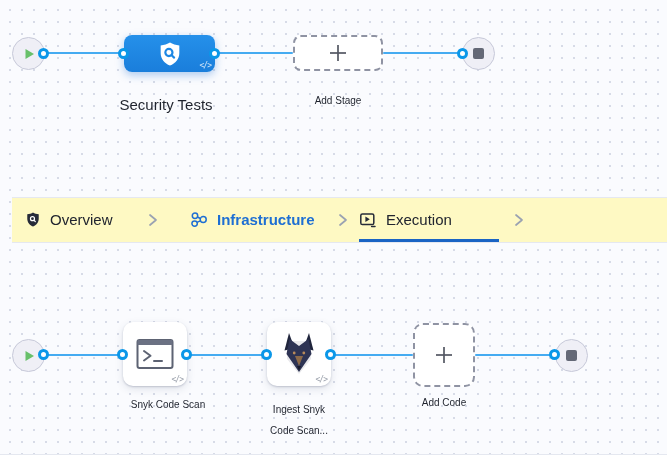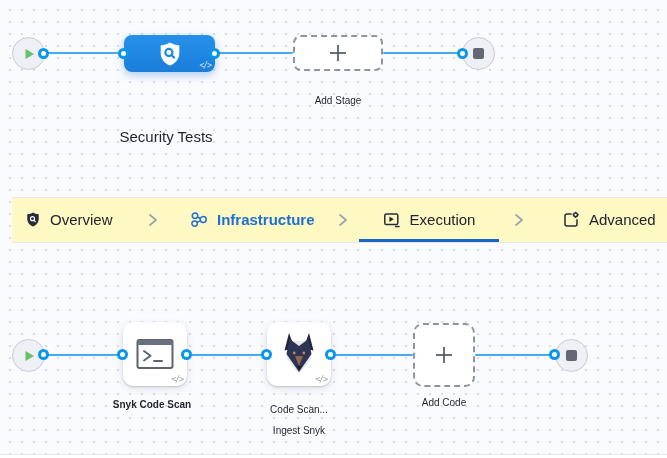--- a/index.html
+++ b/index.html
@@ -36,21 +36,21 @@
   .code-glyph.on-white{color:#9aa0ab;}
   .node-label{position:absolute;width:140px;text-align:center;font-size:10px;color:#1f232d;z-index:2;}
   .node-label.lg{font-size:15px;}
   .node-label .line{display:block;line-height:21px;}
   
   .tabbar{position:absolute;left:12px;top:197px;width:667px;height:46px;background:#fef9c3;
           border-top:1px solid #e5e8f0;border-bottom:1px solid #e5e8f0;box-sizing:border-box;z-index:10;}
   .tab{position:absolute;top:0;height:43px;display:flex;align-items:center;gap:9px;
           font-size:15px;color:#21252f;cursor:pointer;white-space:nowrap;}
   .tab.link{color:#1e6fd3;font-weight:bold;}
-  .tab.center{justify-content:center;}
+  .tab.center{}
   .tab-sep{position:absolute;top:0;height:43px;display:flex;align-items:center;z-index:1;}
   .active-underline{position:absolute;left:347px;bottom:0;width:140px;height:3px;background:#1a64c4;}
   .bottom-strip{position:absolute;left:0;top:454px;width:667px;height:4px;background:#fff;
           border-top:1px solid #e5e8f0;box-sizing:border-box;z-index:9;}
   svg{display:block;}
 </style>
 </head>
 <body>
 
 <div class="canvas-dots"></div>
@@ -91,21 +91,21 @@
 
   <div class="endcap" style="left:462px;top:37px;">
     <span class="stop-square"></span>
   </div>
 
   <div class="port" style="left:38px;top:48px;"></div>
   <div class="port" style="left:118px;top:48px;"></div>
   <div class="port" style="left:209px;top:48px;"></div>
   <div class="port" style="left:457px;top:48px;"></div>
 
-  <div class="node-label lg" style="left:96px;top:96px;margin-top:32px;">Security Tests</div>
+  <div class="node-label lg" style="left:96px;top:96px;">Security Tests</div>
   <div class="node-label" style="left:268px;top:95px;">Add Stage</div>
 </div>
 
 <div class="tabbar">
 
   <div class="tab" style="left:13px;">
     <span>
       <svg width="16" height="17" viewBox="0 0 24 24">
         <path d="M12 1.4 C9.8 2.9 6.4 3.9 3.4 4.1 V11 C3.4 16.6 7 20.6 12 22.6 C17 20.6 20.6 16.6 20.6 11 V4.1 C17.6 3.9 14.2 2.9 12 1.4 Z" fill="#262b38"></path>
         <circle cx="11.2" cy="10.8" r="3" fill="none" stroke="#ffffff" stroke-width="1.8"></circle>
@@ -150,33 +150,20 @@
     </span>
     <span>Execution</span>
   </div>
 
   <div class="tab-sep" style="left:502px;">
     <svg width="10" height="14" viewBox="0 0 10 14">
         <polyline points="2,2 8,7 2,12" fill="none" stroke="#9aa2b2" stroke-width="1.7" stroke-linecap="round" stroke-linejoin="round"></polyline>
       </svg>
   </div>
 
-  <div class="tab" style="left:550px;">
-    <span>
-      <svg width="18" height="18" viewBox="0 0 18 18" fill="none" stroke="#262b38" stroke-width="1.5">
-        <path d="M15 8.2 V13 a2 2 0 0 1 -2 2 H5 a2 2 0 0 1 -2 -2 V5 a2 2 0 0 1 2 -2 h4.6"></path>
-        <circle cx="13.6" cy="3.8" r="1.9"></circle>
-        <line x1="13.6" y1="0.8" x2="13.6" y2="1.9"></line>
-        <line x1="13.6" y1="5.7" x2="13.6" y2="6.8"></line>
-        <line x1="10.6" y1="3.8" x2="11.7" y2="3.8"></line>
-        <line x1="15.5" y1="3.8" x2="16.6" y2="3.8"></line>
-      </svg>
-    </span>
-    <span>Advanced</span>
-  </div>
 
   <div class="active-underline"></div>
 </div>
 
 <div>
 
   <div class="edge" style="left:44px;top:354px;width:79px;"></div>
   <div class="edge" style="left:187px;top:354px;width:80px;"></div>
   <div class="edge" style="left:331px;top:354px;width:82px;"></div>
   <div class="edge" style="left:475px;top:354px;width:81px;"></div>
@@ -230,21 +217,21 @@
     <span class="stop-square"></span>
   </div>
 
   <div class="port" style="left:38px;top:349px;"></div>
   <div class="port" style="left:117px;top:349px;"></div>
   <div class="port" style="left:181px;top:349px;"></div>
   <div class="port" style="left:261px;top:349px;"></div>
   <div class="port" style="left:325px;top:349px;"></div>
   <div class="port" style="left:549px;top:349px;"></div>
 
-  <div class="node-label" style="left:82px;top:399px;font-weight:bold;">Snyk Code Scan</div>
+  <div class="node-label" style="left:98px;top:399px;">Snyk Code Scan</div>
   <div class="node-label" style="left:229px;top:399px;">
+    <span class="line">Ingest Snyk</span>
     <span class="line">Code Scan...</span>
-    <span class="line">Ingest Snyk</span>
   </div>
   <div class="node-label" style="left:374px;top:397px;">Add Code</div>
 </div>
 
 <div class="bottom-strip"></div>
 
 </body></html>

